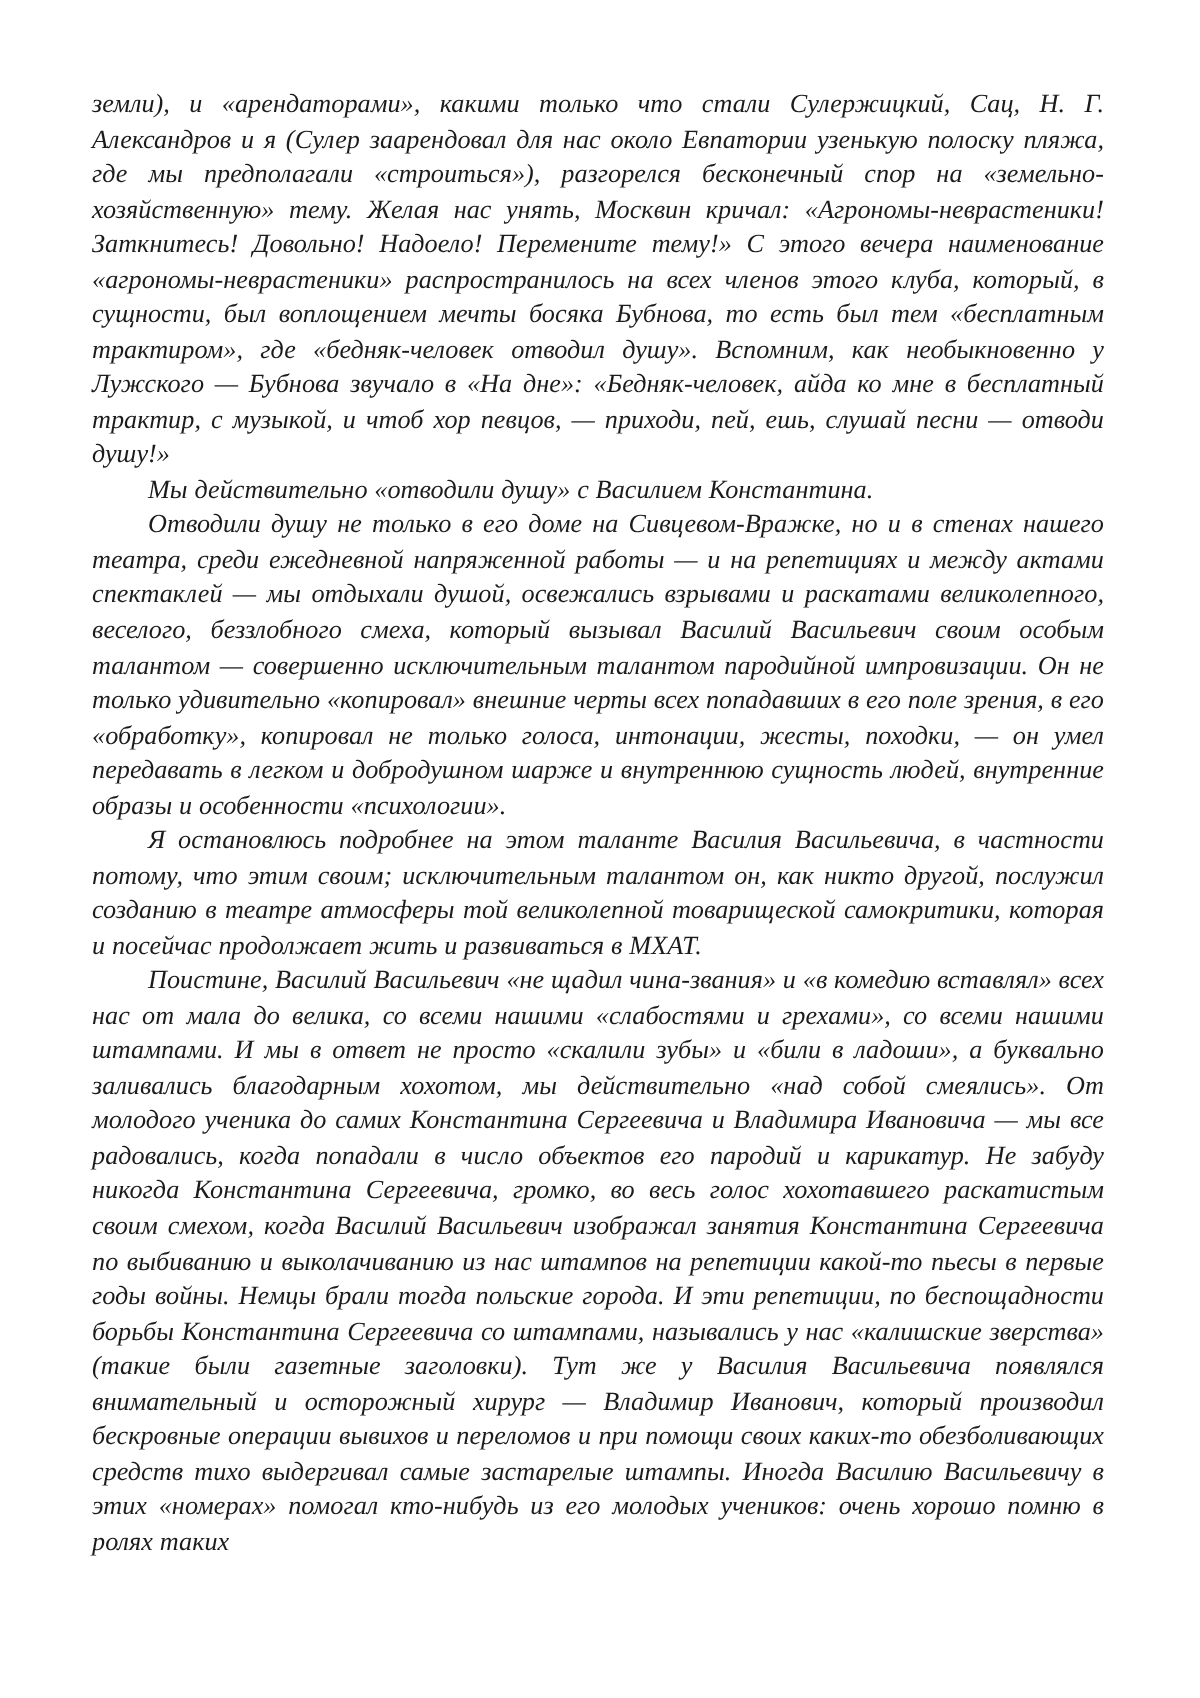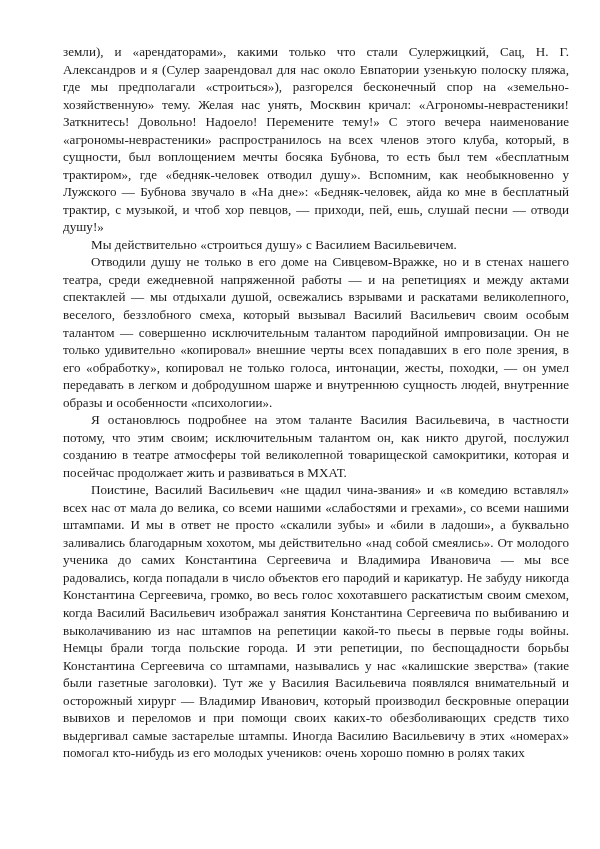--- a/index.html
+++ b/index.html
@@ -18,30 +18,31 @@
   #page {
     position: relative;
     width: 600px;
     height: 849px;
     background: #ffffff;
     box-sizing: border-box;
   }
 
   #text-column {
     position: absolute;
-    left: 63px;
+    left: 46px;
     top: 43px;
     width: 506px;
     text-align: justify;
     text-justify: inter-word;
     color: #1b1b1b;
     font-size: 13.1px;
     line-height: 17.53px;
     letter-spacing: 0.02px;
     word-spacing: 0.1px;
+    font-style: italic;
     -webkit-font-smoothing: antialiased;
   }
 
   p.para {
     margin: 0;
     padding: 0;
     text-indent: 28px;
     text-align: justify;
     text-align-last: left;
     hyphens: none;
@@ -54,21 +55,21 @@
 </style>
 </head>
 <body>
 
 <div id="page">
 
   <div id="text-column">
 
     <p class="para cont">земли), и «арендаторами», какими только что стали Сулержицкий, Сац, Н. Г. Александров и я (Сулер заарендовал для нас около Евпатории узенькую полоску пляжа, где мы предполагали «строиться»), разгорелся бесконечный спор на «земельно-хозяйственную» тему. Желая нас унять, Москвин кричал: «Агрономы-неврастеники! Заткнитесь! Довольно! Надоело! Перемените тему!» С этого вечера наименование «агрономы-неврастеники» распространилось на всех членов этого клуба, который, в сущности, был воплощением мечты босяка Бубнова, то есть был тем «бесплатным трактиром», где «бедняк-человек отводил душу». Вспомним, как необыкновенно у Лужского — Бубнова звучало в «На дне»: «Бедняк-человек, айда ко мне в бесплатный трактир, с музыкой, и чтоб хор певцов, — приходи, пей, ешь, слушай песни — отводи душу!»</p>
 
-    <p class="para">Мы действительно «строиться душу» с Василием Васильевичем.</p>
+    <p class="para">Мы действительно «отводили душу» с Василием Константина.</p>
 
     <p class="para">Отводили душу не только в его доме на Сивцевом-Вражке, но и в стенах нашего театра, среди ежедневной напряженной работы — и на репетициях и между актами спектаклей — мы отдыхали душой, освежались взрывами и раскатами великолепного, веселого, беззлобного смеха, который вызывал Василий Васильевич своим особым талантом — совершенно исключительным талантом пародийной импровизации. Он не только удивительно «копировал» внешние черты всех попадавших в его поле зрения, в его «обработку», копировал не только голоса, интонации, жесты, походки, — он умел передавать в легком и добродушном шарже и внутреннюю сущность людей, внутренние образы и особенности «психологии».</p>
 
     <p class="para">Я остановлюсь подробнее на этом таланте Василия Васильевича, в частности потому, что этим своим; исключительным талантом он, как никто другой, послужил созданию в театре атмосферы той великолепной товарищеской самокритики, которая и посейчас продолжает жить и развиваться в МХАТ.</p>
 
     <p class="para">Поистине, Василий Васильевич «не щадил чина-звания» и «в комедию вставлял» всех нас от мала до велика, со всеми нашими «слабостями и грехами», со всеми нашими штампами. И мы в ответ не просто «скалили зубы» и «били в ладоши», а буквально заливались благодарным хохотом, мы действительно «над собой смеялись». От молодого ученика до самих Константина Сергеевича и Владимира Ивановича — мы все радовались, когда попадали в число объектов его пародий и карикатур. Не забуду никогда Константина Сергеевича, громко, во весь голос хохотавшего раскатистым своим смехом, когда Василий Васильевич изображал занятия Константина Сергеевича по выбиванию и выколачиванию из нас штампов на репетиции какой-то пьесы в первые годы войны. Немцы брали тогда польские города. И эти репетиции, по беспощадности борьбы Константина Сергеевича со штампами, назывались у нас «калишские зверства» (такие были газетные заголовки). Тут же у Василия Васильевича появлялся внимательный и осторожный хирург — Владимир Иванович, который производил бескровные операции вывихов и переломов и при помощи своих каких-то обезболивающих средств тихо выдергивал самые застарелые штампы. Иногда Василию Васильевичу в этих «номерах» помогал кто-нибудь из его молодых учеников: очень хорошо помню в ролях таких</p>
 
   </div>
 
 </div>

